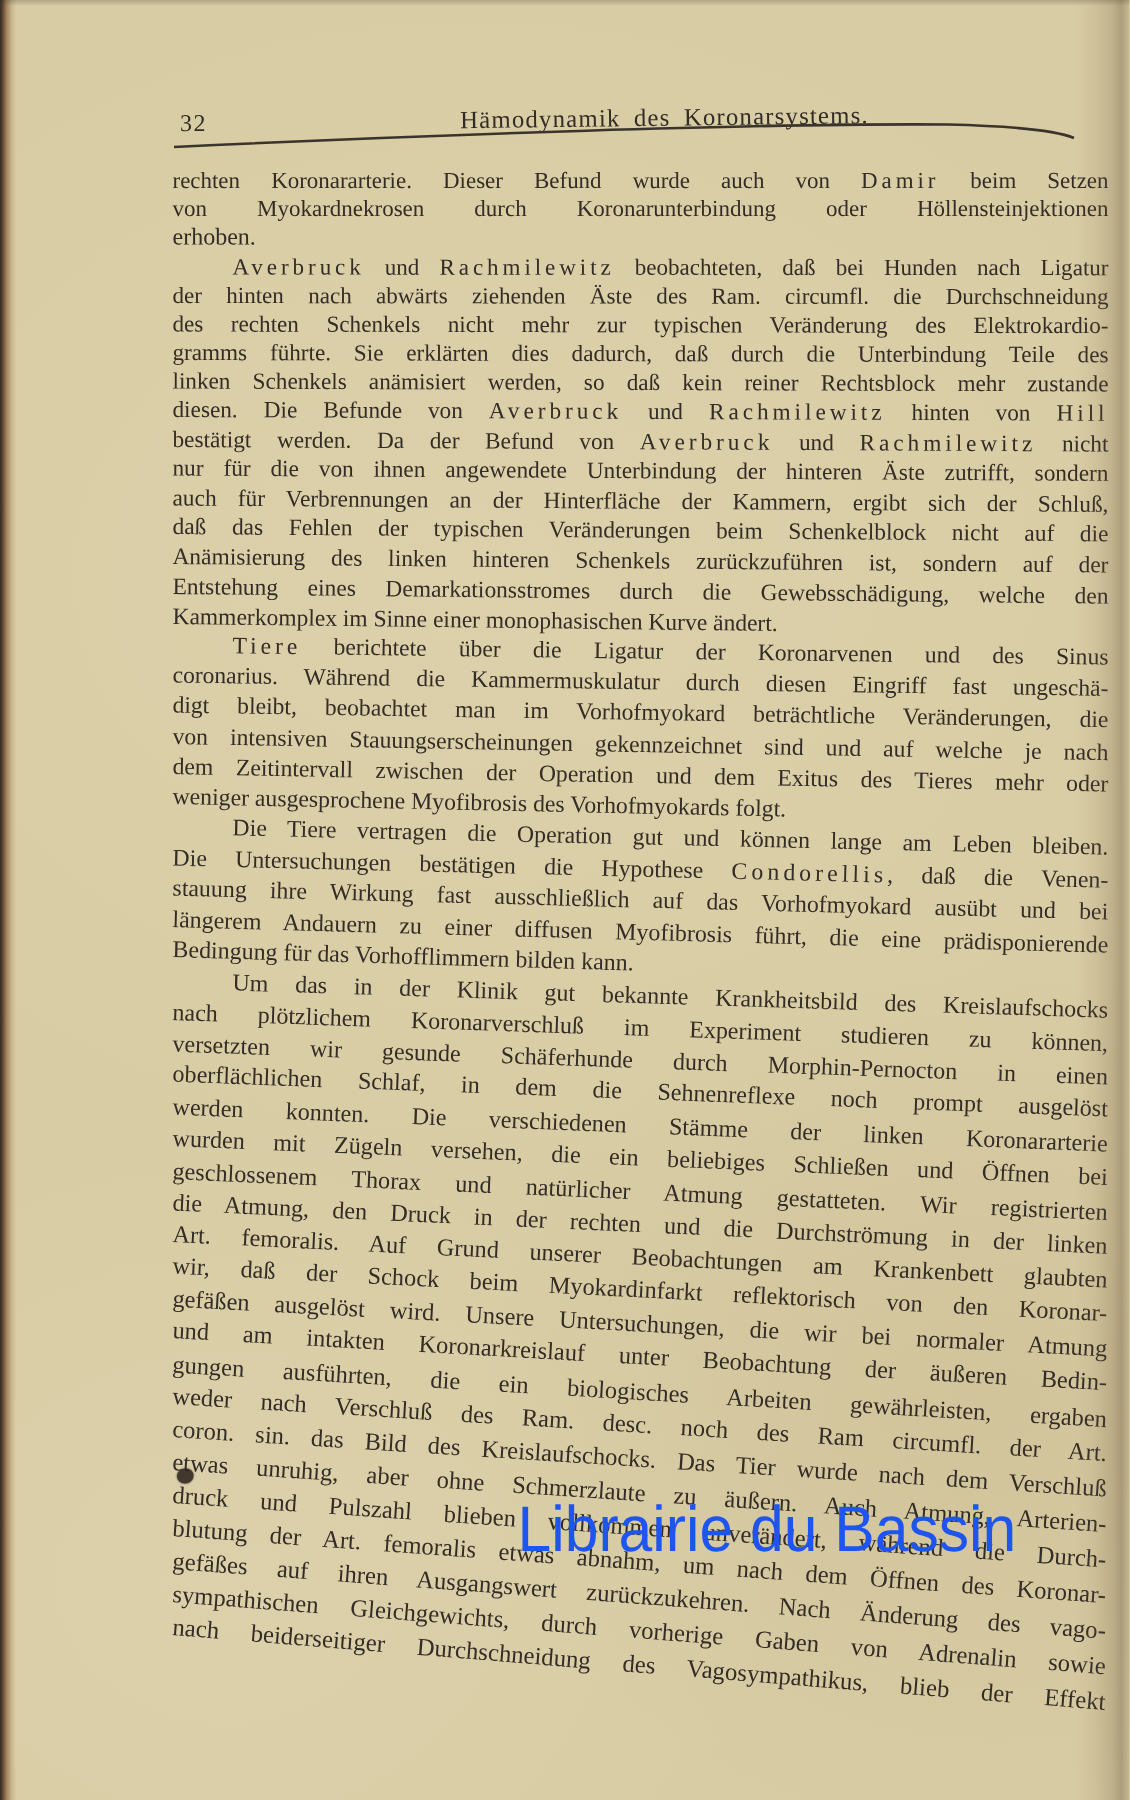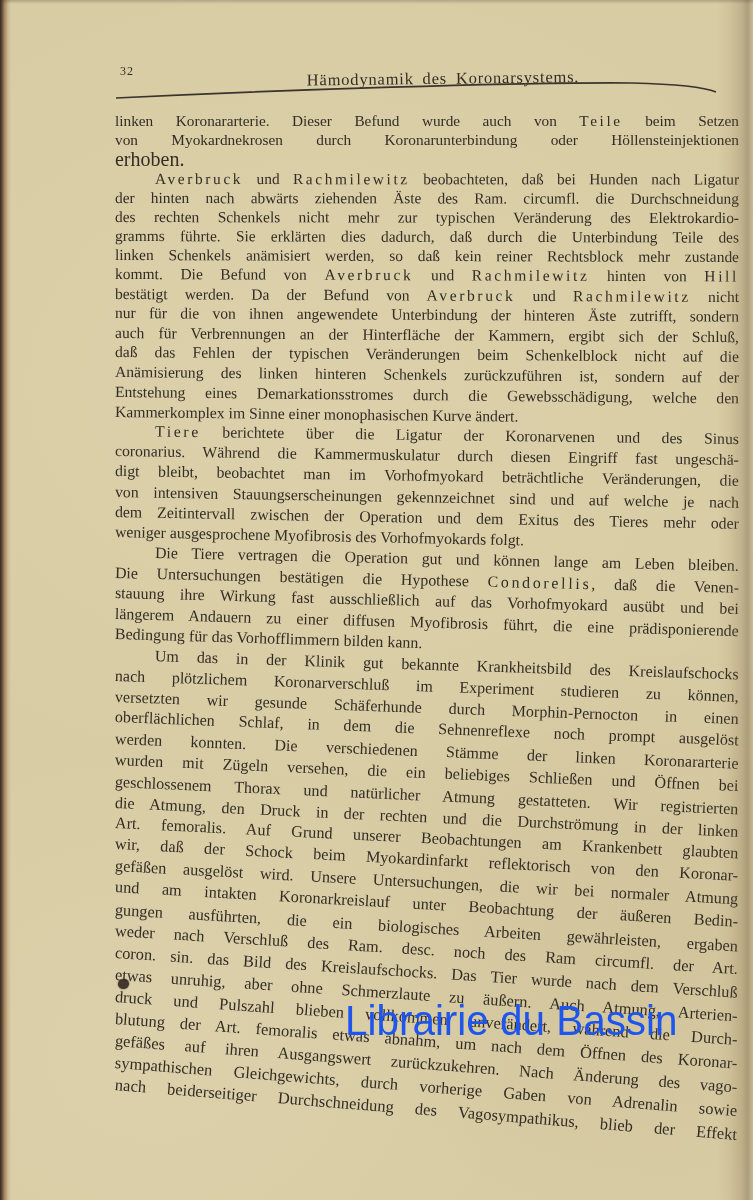--- a/index.html
+++ b/index.html
@@ -28,21 +28,21 @@
     position:absolute;right:0;top:0;bottom:0;width:36px;
     background:linear-gradient(90deg,
       rgba(137,112,77,0) 0%,
       rgba(137,112,77,0.10) 35%,
       rgba(104,82,52,0.22) 68%,
       rgba(82,63,38,0.32) 85%,
       rgba(146,124,90,0.22) 100%);
   }
   .page-header{position:absolute;left:112px;top:0;width:628px;height:104px;color:#332d26;}
   .page-number{
-    position:absolute;left:8px;top:64px;font-size:12px;letter-spacing:1px;
+    position:absolute;left:8px;top:74px;font-size:16px;letter-spacing:1px;
   }
   .running-title{
     position:absolute;left:0;right:0;top:69px;text-align:center;
     font-size:16.5px;letter-spacing:0.8px;word-spacing:4px;
     transform:rotate(-0.7deg);padding-left:34px;
   }
   .header-rule{position:absolute;left:0;top:79px;}
   .text-column{
     position:absolute;left:115px;top:112px;width:624px;color:#332d26;
   }
@@ -79,31 +79,31 @@
   <div class="page-header">
     <span class="page-number">32</span>
     <div class="running-title">Hämodynamik des Koronarsystems.</div>
     <svg class="header-rule" width="610" height="24" viewBox="0 0 610 24">
       <path d="M4,19 C170,11 400,3 520,4 C560,5 592,8 604,13" stroke="#3a342c" stroke-width="1.7" fill="none"></path>
     </svg>
   </div>
 
   <div class="text-column" style="color: rgb(51, 45, 38);">
       <div class="paragraph">
-        <div class="text-line" style="transform: rotate(0deg); line-height: 18.8px; font-size: 15.3px;"><span>linken Koronararterie.  Dieser Befund wurde auch von </span><span class="sperr">Teile</span><span> beim Setzen</span></div>
+        <div class="text-line" style="transform: rotate(0deg); line-height: 18.8px; font-size: 15.3px;"><span>rechten Koronararterie.  Dieser Befund wurde auch von </span><span class="sperr">Damir</span><span> beim Setzen</span></div>
         <div class="text-line" style="transform: rotate(0.01deg); line-height: 18.87px; font-size: 15.33px;"><span>von Myokardnekrosen durch Koronarunterbindung oder Höllensteinjektionen</span></div>
-        <div class="text-line line-final" style="transform: rotate(0.02deg); line-height: 18.94px; font-size: 20px;"><span>erhoben.</span></div>
+        <div class="text-line line-final" style="transform: rotate(0.02deg); line-height: 18.94px; font-size: 16px;"><span>erhoben.</span></div>
       </div>
       <div class="paragraph">
         <div class="text-line line-indent" style="transform: rotate(0.04deg); line-height: 19.02px; font-size: 15.38px;"><span class="sperr">Averbruck</span><span> und </span><span class="sperr">Rachmilewitz</span><span> beobachteten, daß bei Hunden nach Ligatur</span></div>
         <div class="text-line" style="transform: rotate(0.07deg); line-height: 19.09px; font-size: 15.4px;"><span>der hinten nach abwärts ziehenden Äste des Ram. circumfl. die Durchschneidung</span></div>
         <div class="text-line" style="transform: rotate(0.1deg); line-height: 19.16px; font-size: 15.43px;"><span>des rechten Schenkels nicht mehr zur typischen Veränderung des Elektrokardio-</span></div>
         <div class="text-line" style="transform: rotate(0.14deg); line-height: 19.23px; font-size: 15.45px;"><span>gramms führte. Sie erklärten dies dadurch, daß durch die Unterbindung Teile des</span></div>
         <div class="text-line" style="transform: rotate(0.18deg); line-height: 19.31px; font-size: 15.48px;"><span>linken Schenkels anämisiert werden, so daß kein reiner Rechtsblock mehr zustande</span></div>
-        <div class="text-line" style="transform: rotate(0.23deg); line-height: 19.38px; font-size: 15.5px;"><span>kommt.  Die Befund von </span><span class="sperr">Averbruck</span><span> und </span><span class="sperr">Rachmilewitz</span><span> hinten von </span><span class="sperr">Hill</span></div>
+        <div class="text-line" style="transform: rotate(0.23deg); line-height: 19.38px; font-size: 15.5px;"><span>diesen.  Die Befunde von </span><span class="sperr">Averbruck</span><span> und </span><span class="sperr">Rachmilewitz</span><span> hinten von </span><span class="sperr">Hill</span></div>
         <div class="text-line" style="transform: rotate(0.28deg); line-height: 19.45px; font-size: 15.53px;"><span>bestätigt werden.  Da der Befund von </span><span class="sperr">Averbruck</span><span> und </span><span class="sperr">Rachmilewitz</span><span> nicht</span></div>
         <div class="text-line" style="transform: rotate(0.33deg); line-height: 19.52px; font-size: 15.56px;"><span>nur für die von ihnen angewendete Unterbindung der hinteren Äste zutrifft, sondern</span></div>
         <div class="text-line" style="transform: rotate(0.39deg); line-height: 19.6px; font-size: 15.58px;"><span>auch für Verbrennungen an der Hinterfläche der Kammern, ergibt sich der Schluß,</span></div>
         <div class="text-line" style="transform: rotate(0.45deg); line-height: 19.67px; font-size: 15.61px;"><span>daß das Fehlen der typischen Veränderungen beim Schenkelblock nicht auf die</span></div>
         <div class="text-line" style="transform: rotate(0.52deg); line-height: 19.74px; font-size: 15.63px;"><span>Anämisierung des linken hinteren Schenkels zurückzuführen ist, sondern auf der</span></div>
         <div class="text-line" style="transform: rotate(0.59deg); line-height: 19.81px; font-size: 15.66px;"><span>Entstehung eines Demarkationsstromes durch die Gewebsschädigung, welche den</span></div>
         <div class="text-line line-final" style="transform: rotate(0.66deg); line-height: 19.89px; font-size: 15.68px;"><span>Kammerkomplex im Sinne einer monophasischen Kurve ändert.</span></div>
       </div>
       <div class="paragraph">
         <div class="text-line line-indent" style="transform: rotate(0.74deg); line-height: 19.96px; font-size: 15.71px;"><span class="sperr">Tiere</span><span> berichtete über die Ligatur der Koronarvenen und des Sinus</span></div>

